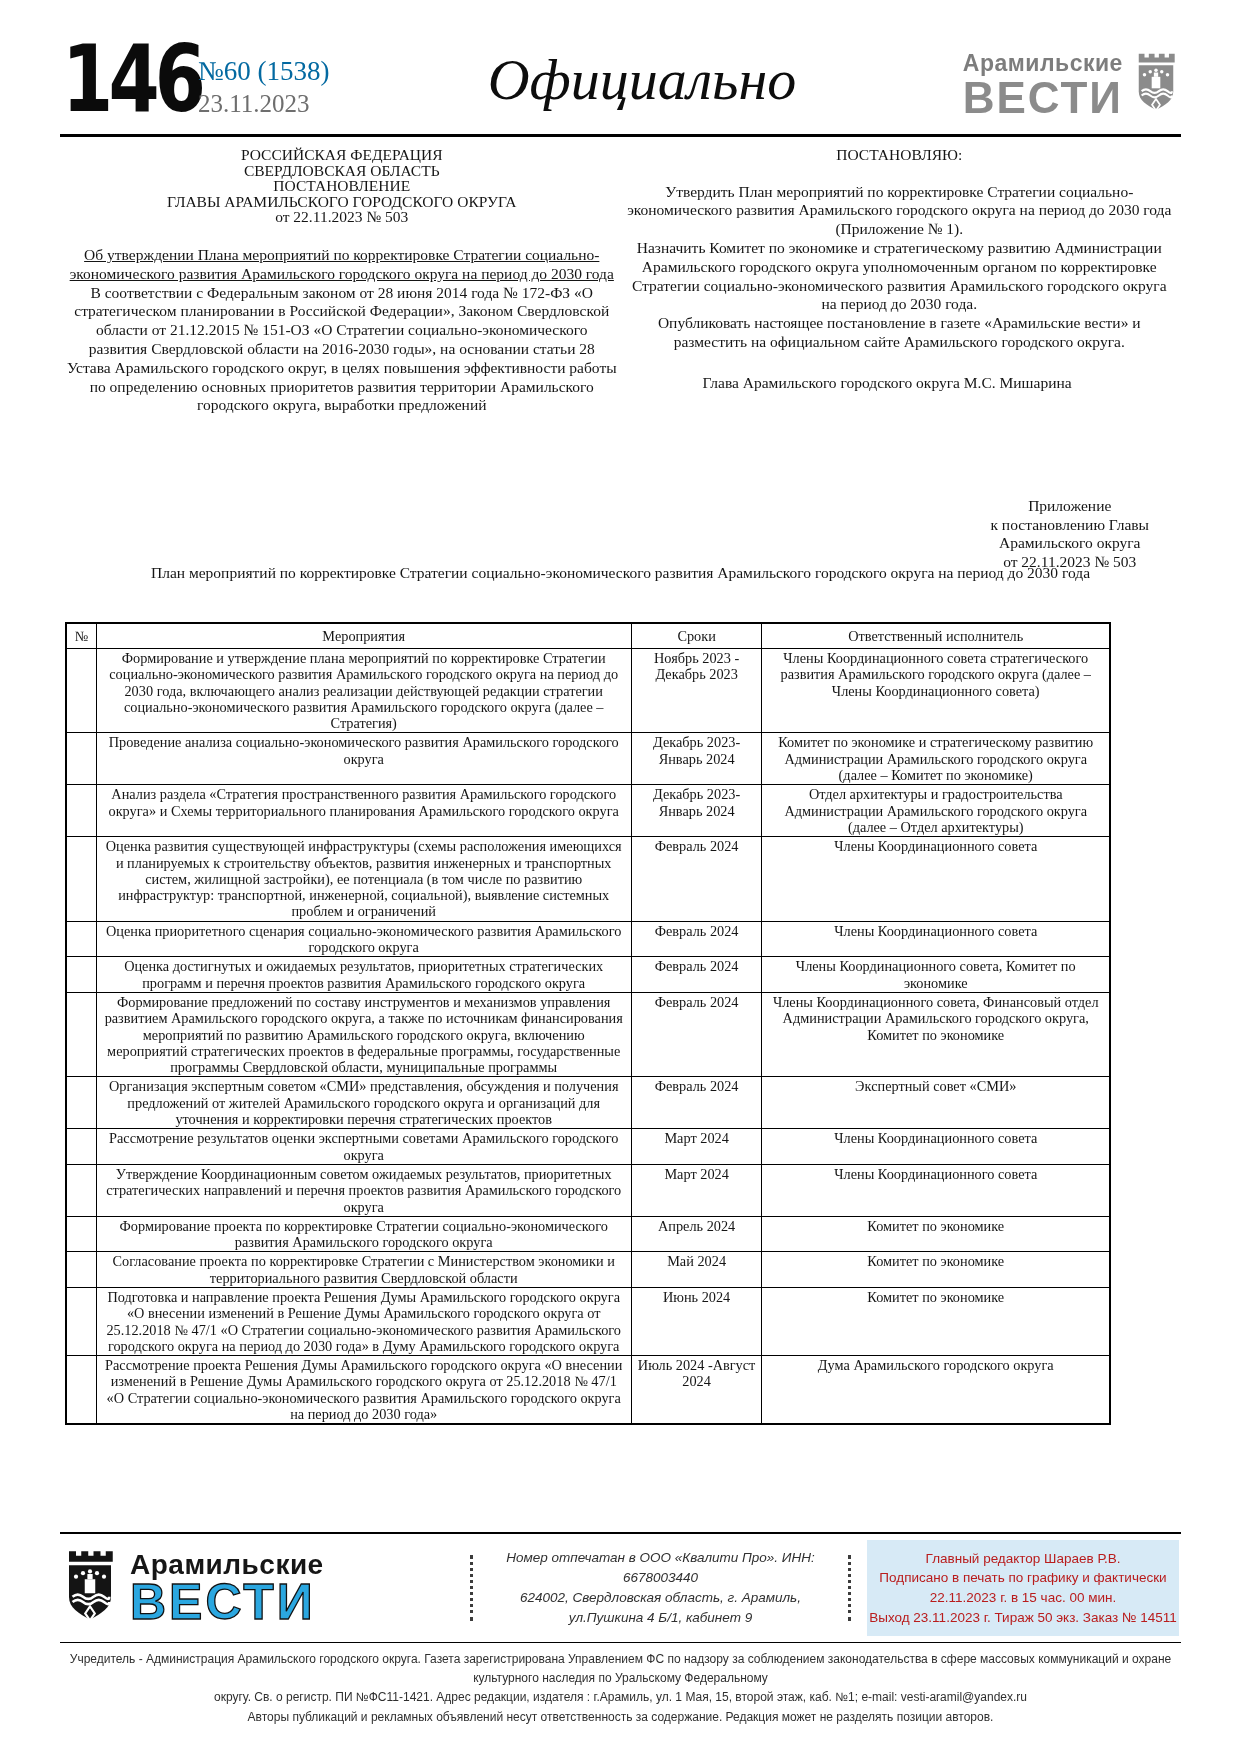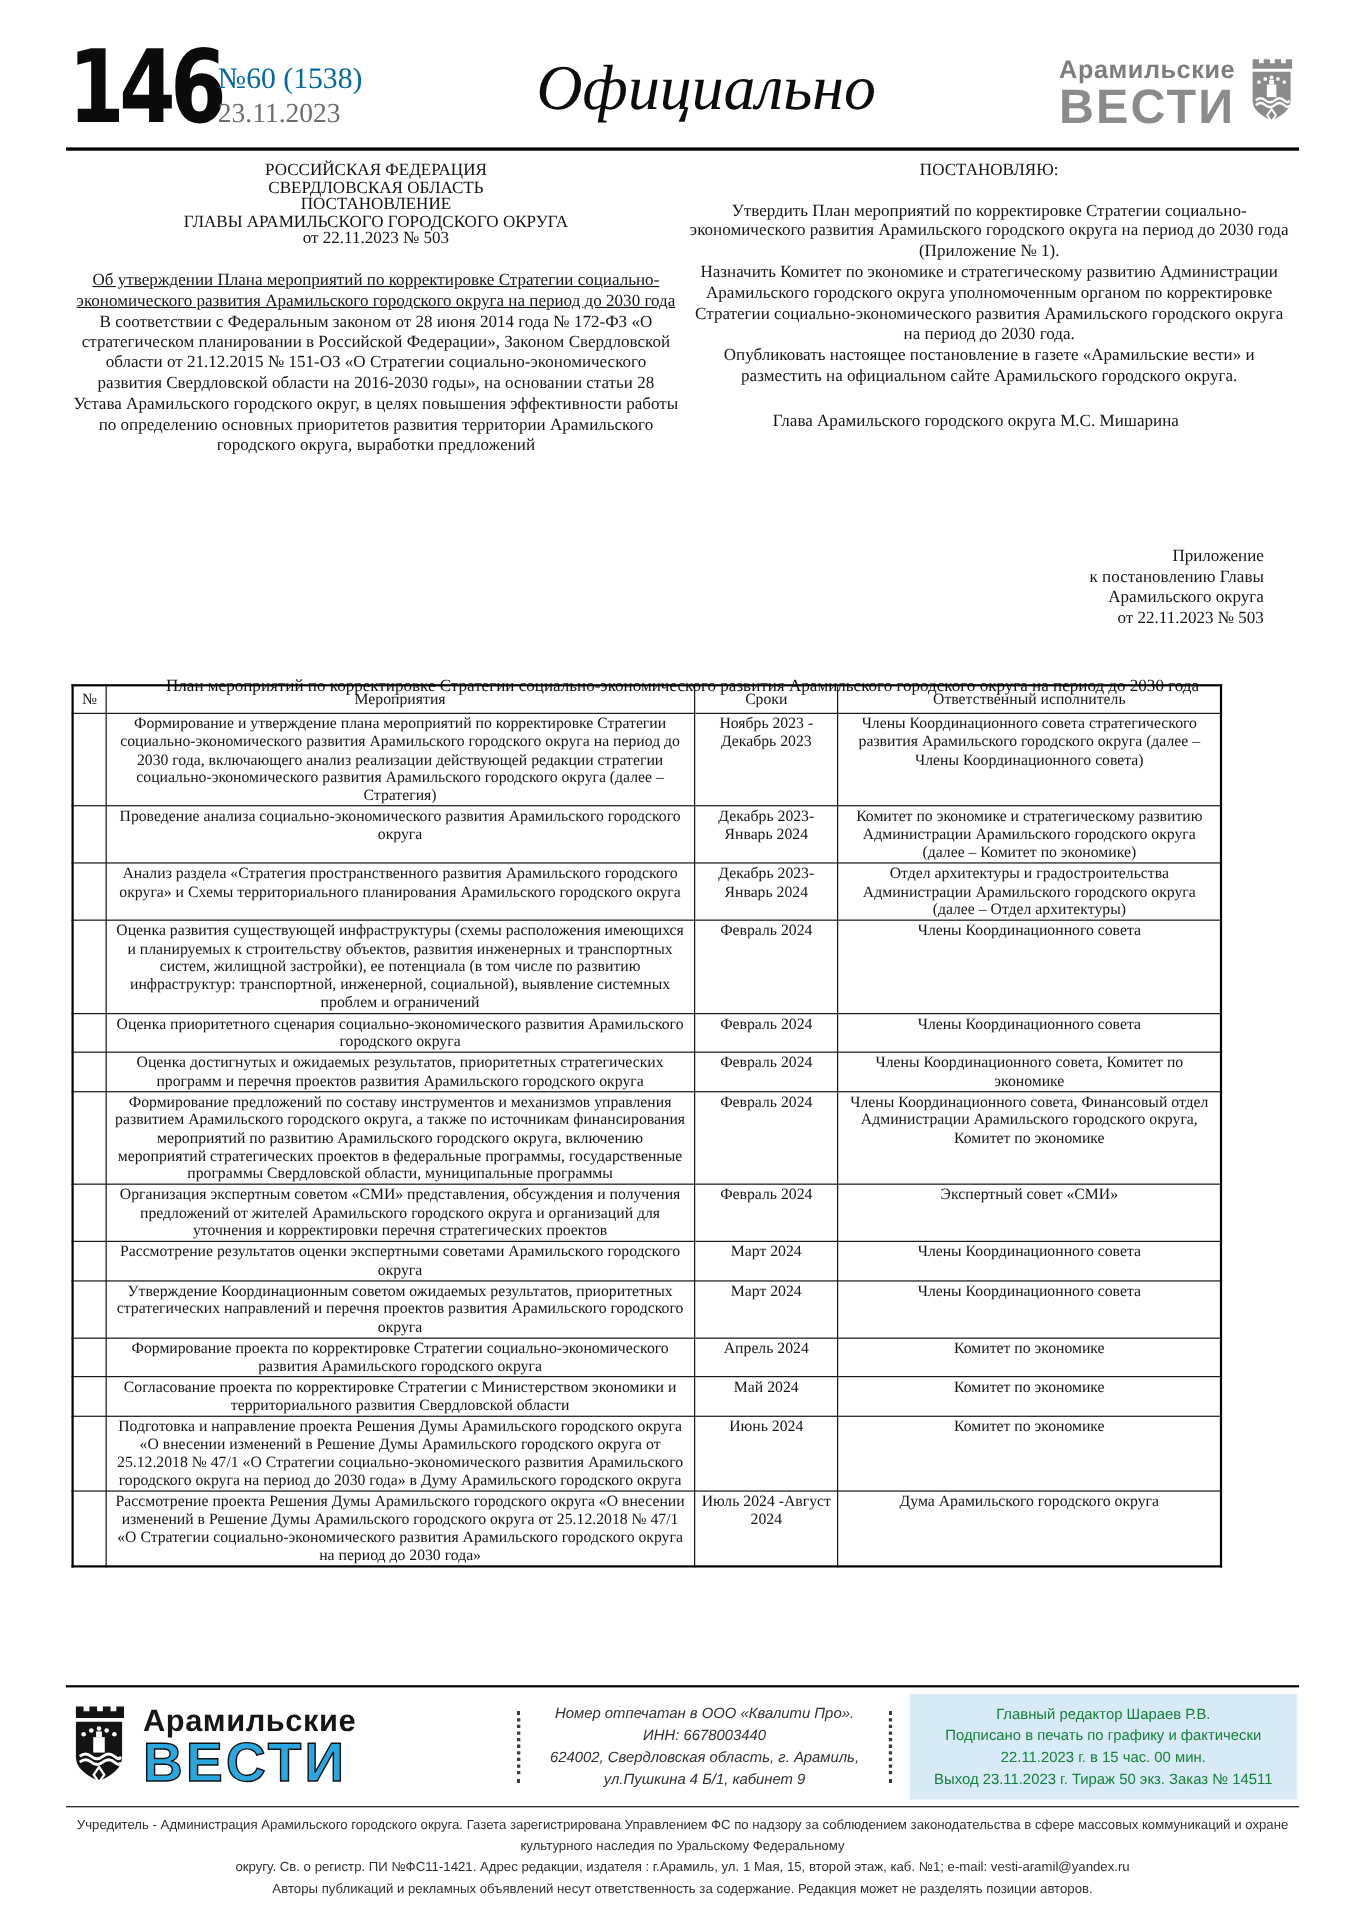--- a/index.html
+++ b/index.html
@@ -30,22 +30,22 @@
   .col{width:50%;font-size:15.5px;line-height:18.8px;text-align:center;}
   .res-heading div{line-height:15.6px;}
   .subject{margin-top:21px;text-decoration:underline;}
   .preamble{margin-top:0;}
   .decree-head{line-height:15.6px;}
   .decree-items{margin-top:20px;}
   .decree-items p{margin:0;}
   .signature{margin-top:22px;text-align:left;padding-left:80px;}
 
   
-  .appendix{position:absolute;top:497px;right:92px;text-align:right;font-size:15.5px;line-height:18.5px;}
-  .table-title{position:absolute;top:615px;left:60px;right:60px;text-align:center;font-size:15.5px;}
+  .appendix{position:absolute;top:497px;right:92px;text-align:center;font-size:15.5px;line-height:18.5px;}
+  .table-title{position:absolute;top:564px;left:60px;right:60px;text-align:center;font-size:15.5px;}
 
   
   .plan-table{position:absolute;top:622px;left:65px;width:1046px;border-collapse:collapse;
               font-size:14.3px;line-height:16.3px;table-layout:fixed;border:2px solid #000;}
   .plan-table th,.plan-table td{border:1px solid #000;padding:1px 6px;text-align:center;
               vertical-align:top;font-weight:normal;word-wrap:break-word;}
   .plan-table th{height:22px;vertical-align:middle;}
   .c-num{width:30px;}
   .c-act{width:532px;}
   .c-per{width:130px;}
@@ -55,21 +55,21 @@
   .footer-rule1{position:absolute;top:1532px;left:60px;right:60px;height:2px;background:#000;}
   .footer{position:absolute;top:1542px;left:62px;right:62px;height:92px;display:flex;
           align-items:center;font-family:"Liberation Sans", sans-serif;}
   .f-logo{display:flex;align-items:center;gap:12px;width:392px;}
   .f-brand{line-height:1;}
   .f-b-top{font-size:28px;font-weight:bold;color:#161616;letter-spacing:.5px;}
   .f-b-bot{font-size:50px;font-weight:bold;color:#2ba7e0;letter-spacing:3px;line-height:.92;
            -webkit-text-stroke:1.3px #111;}
   .f-div{border-left:3px dotted #3c3c3c;height:66px;margin:0 16px;}
   .f-print{flex:1;text-align:center;font-size:13.5px;color:#303030;line-height:1.5;font-style:italic;}
-  .f-editor{width:312px;background:#d7eaf6;padding:9px 20px;font-size:13.5px;color:#15803d;
+  .f-editor{width:312px;background:#d7eaf6;padding:9px 0;font-size:13.5px;color:#b91c1c;
             text-align:center;line-height:1.45;}
   .footer-rule2{position:absolute;top:1642px;left:60px;right:60px;height:1px;background:#000;}
   .fine-print{position:absolute;top:1650px;left:62px;right:62px;text-align:center;
               font-family:"Liberation Sans", sans-serif;font-size:12px;color:#2f2f2f;line-height:1.6;}
 </style>
 </head>
 <body>
 
 <div class="page">
 

